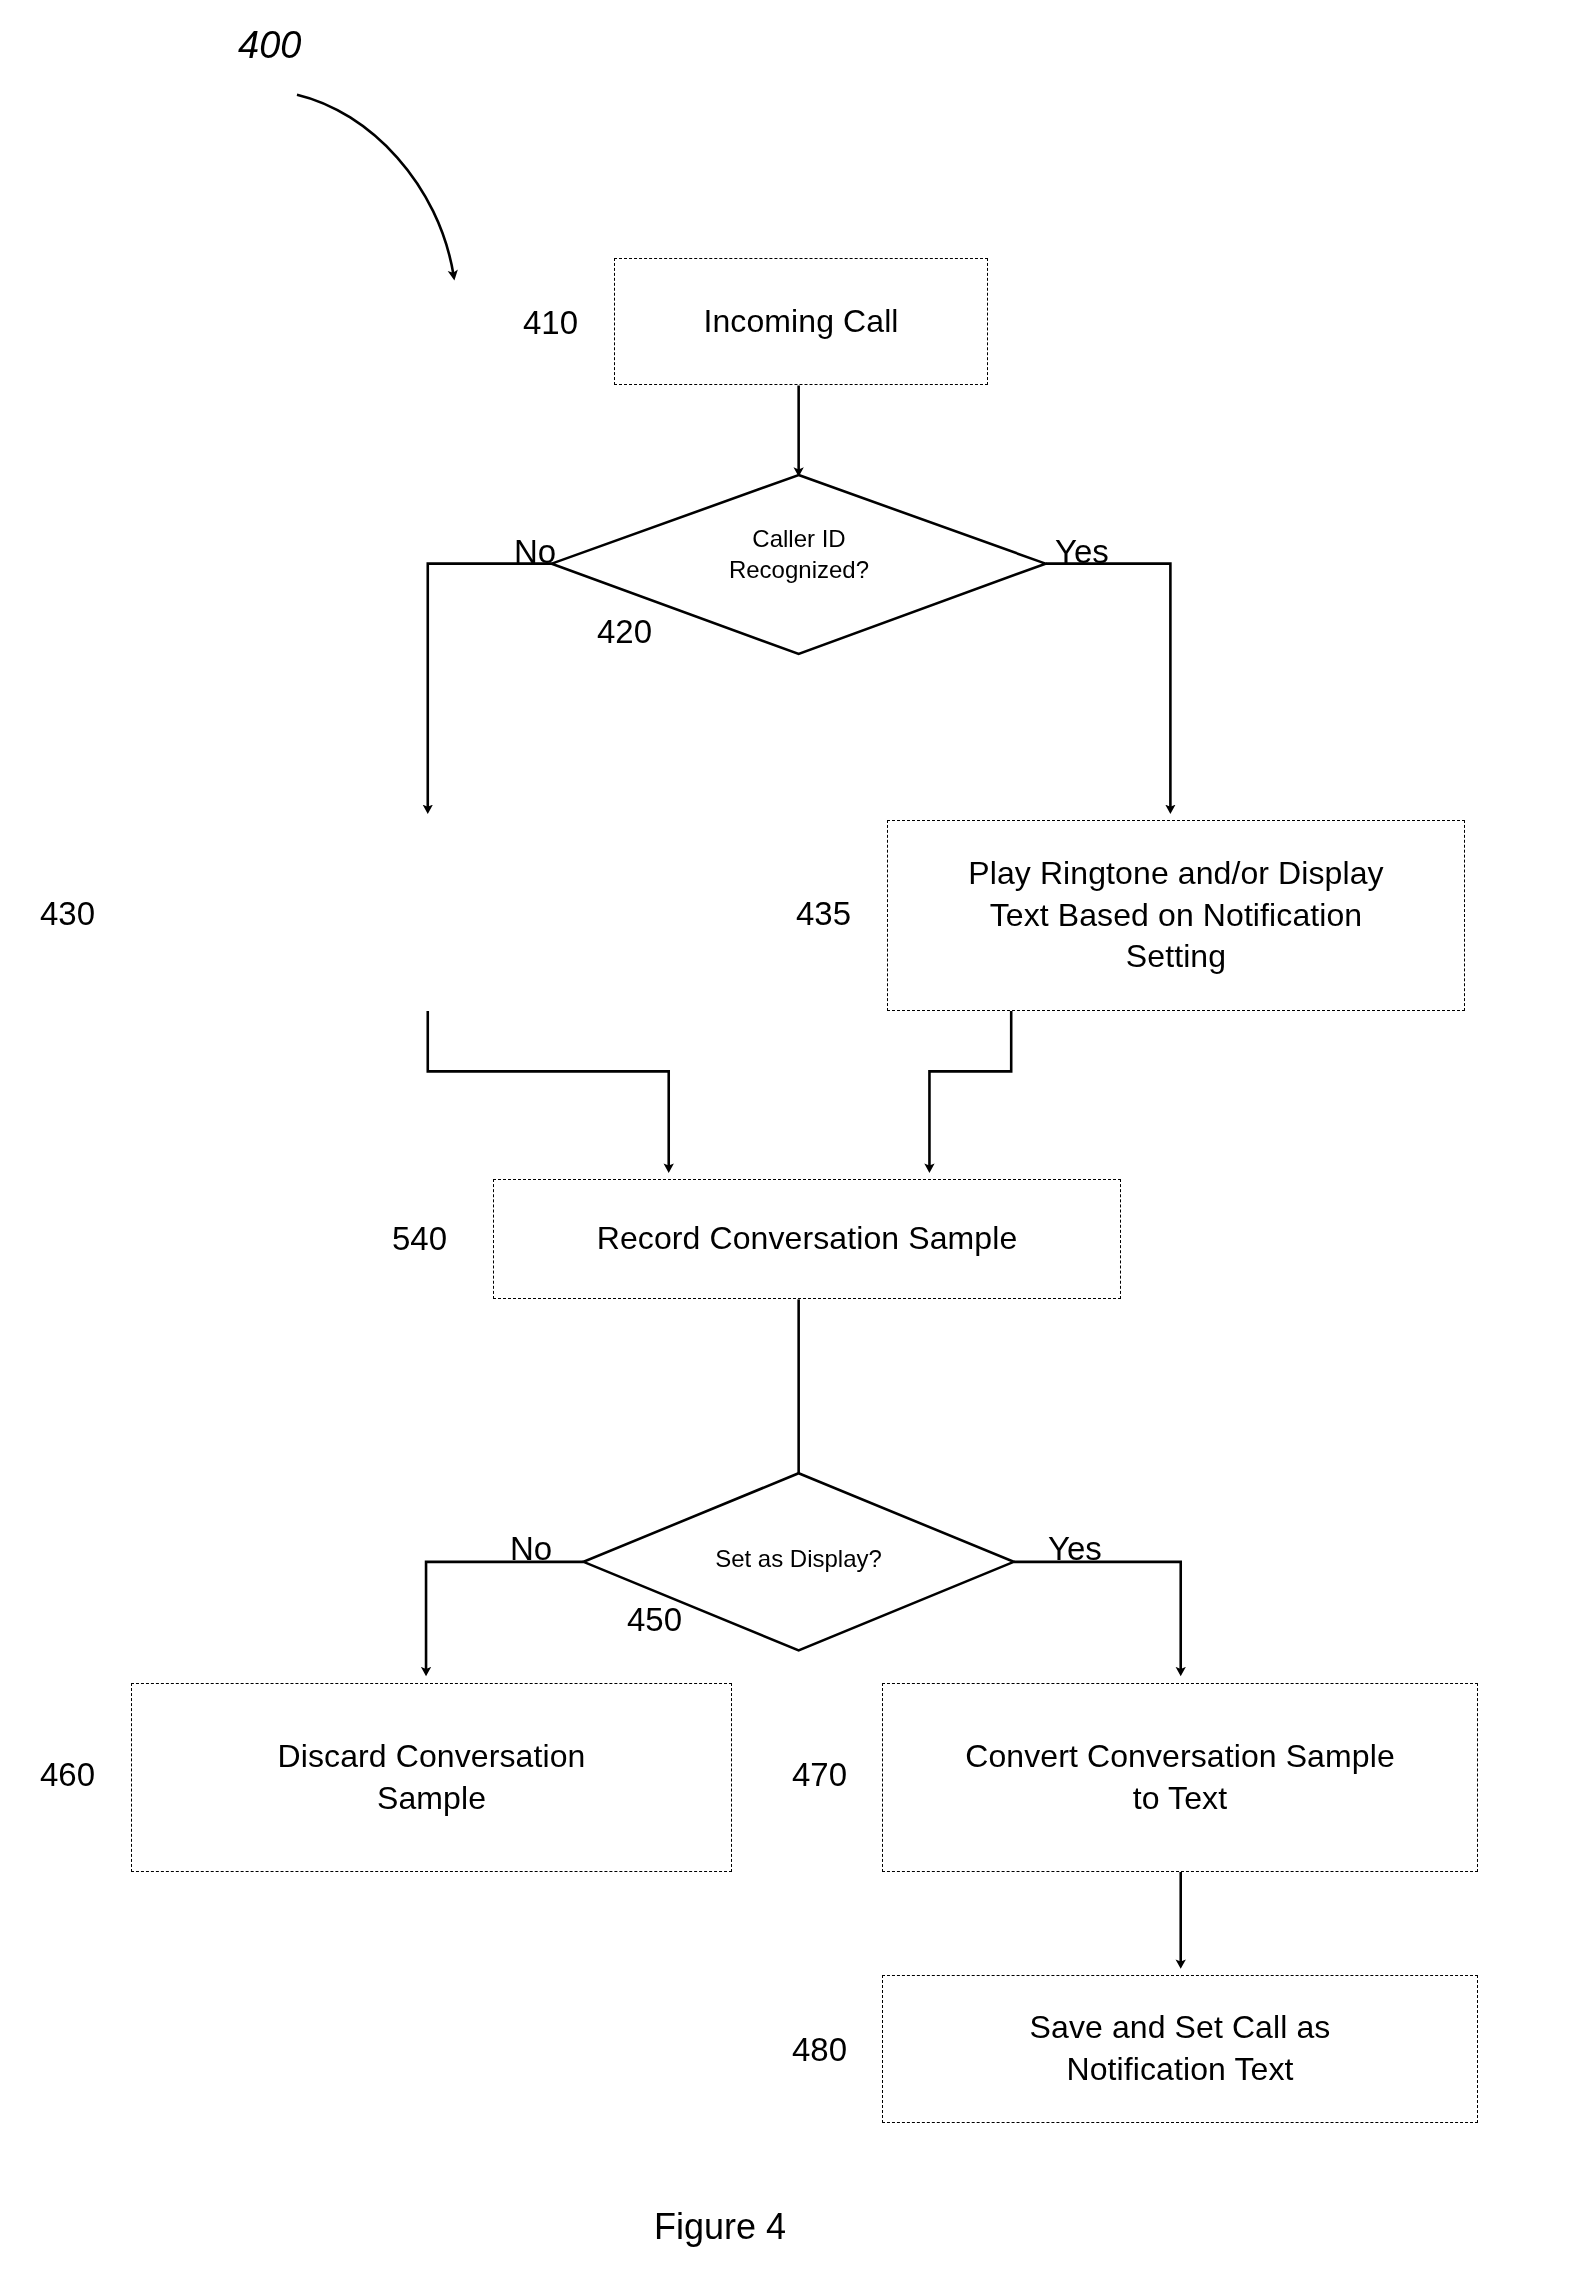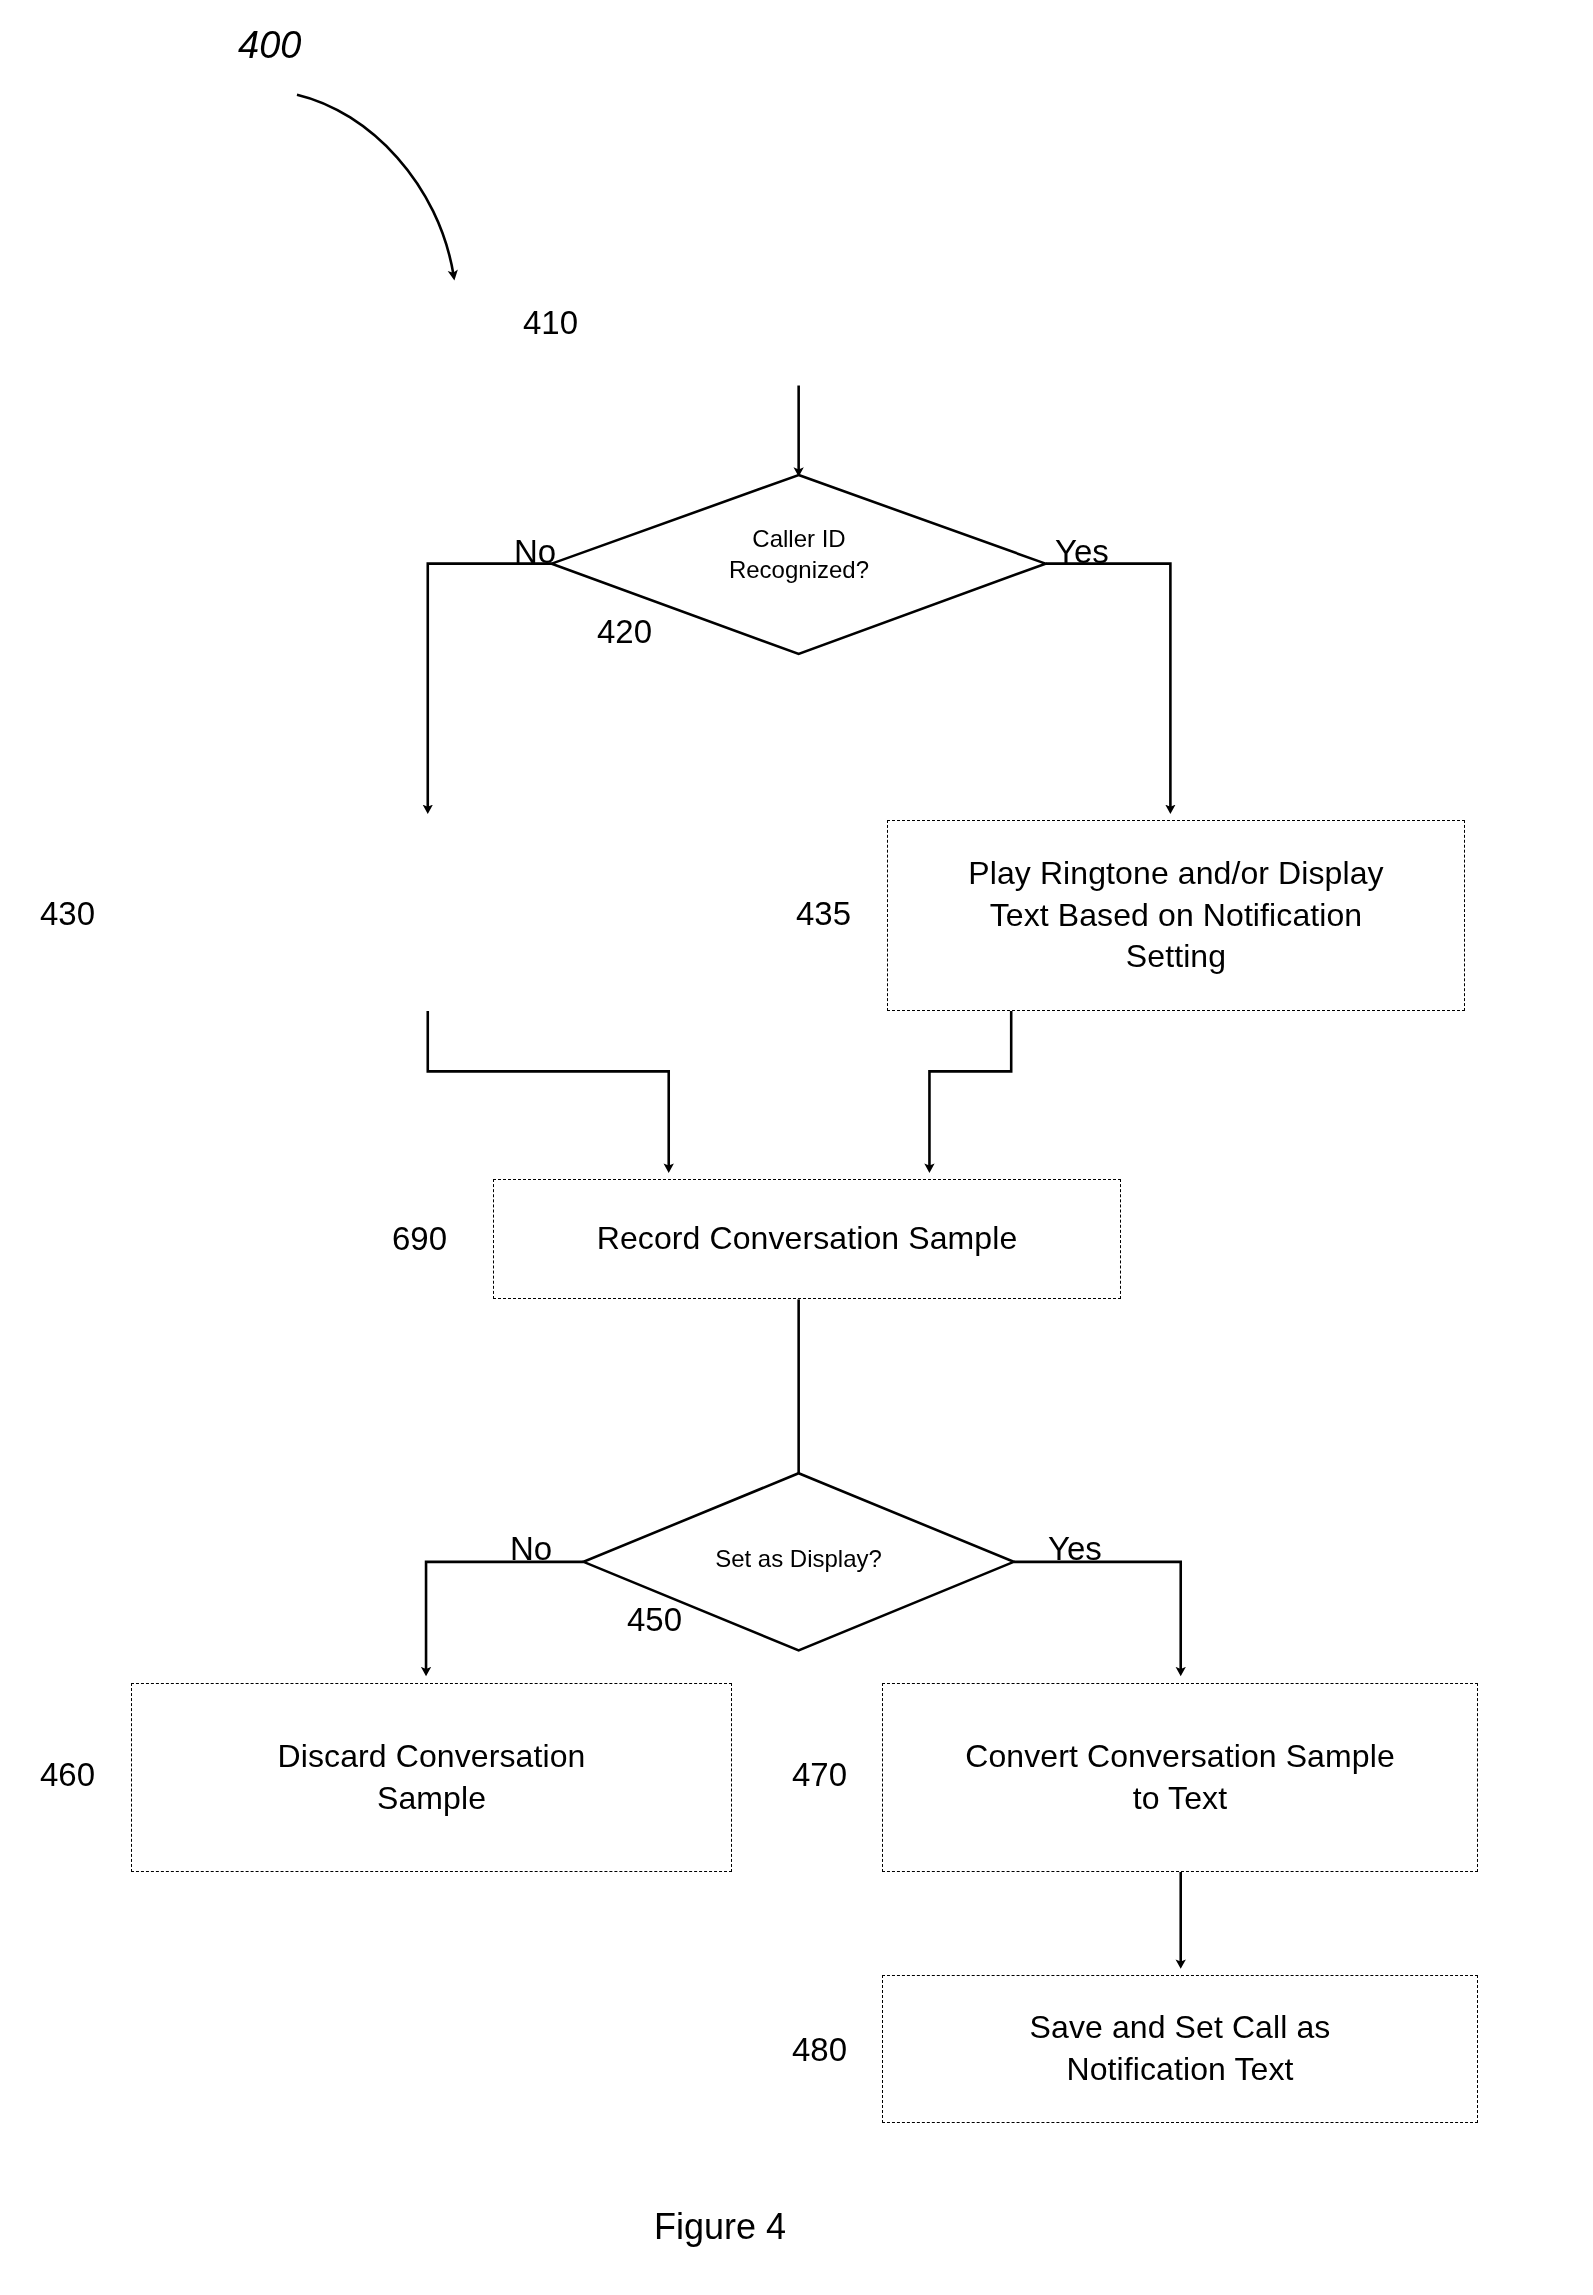--- a/index.html
+++ b/index.html
@@ -118,37 +118,38 @@
 
     <polygon points="928,1712 1178,1815 928,1918 678,1815" stroke="#000000" stroke-width="3" fill="#ffffff"></polygon>
 
     <path d="M 678,1815 L 495,1815 L 495,1942" stroke="#000000" stroke-width="3" fill="none" marker-end="url(#arrowhead)"></path>
 
     <path d="M 1178,1815 L 1372,1815 L 1372,1942" stroke="#000000" stroke-width="3" fill="none" marker-end="url(#arrowhead)"></path>
 
     <path d="M 1372,2175 L 1372,2282" stroke="#000000" stroke-width="3" fill="none" marker-end="url(#arrowhead)"></path>
   </svg>
 
+  <div class="node-box" style="left:614px; top:258px; width:374px; height:127px;">Incoming Call</div>
   <div class="ref-num" style="left:523px; top:306px;">410</div>
 
   <div class="diamond-text" style="left:627px; top:523px; width:344px;">Caller ID
 Recognized?</div>
   <div class="ref-num" style="left:597px; top:615px;">420</div>
   <div class="branch-label" style="left:514px; top:535px;">No</div>
   <div class="branch-label" style="left:1055px; top:535px;">Yes</div>
 
   <div class="ref-num" style="left:40px; top:897px;">430</div>
 
   <div class="node-box" style="left:887px; top:820px; width:578px; height:191px;">Play Ringtone and/or Display
 Text Based on Notification
 Setting</div>
   <div class="ref-num" style="left:796px; top:897px;">435</div>
 
   <div class="node-box" style="left:493px; top:1179px; width:628px; height:120px;">Record Conversation Sample</div>
-  <div class="ref-num" style="left:392px; top:1222px;">690</div>
+  <div class="ref-num" style="left:392px; top:1222px;">540</div>
 
   <div class="diamond-text" style="left:635px; top:1543px; width:327px;">Set as Display?</div>
   <div class="ref-num" style="left:627px; top:1603px;">450</div>
   <div class="branch-label" style="left:510px; top:1532px;">No</div>
   <div class="branch-label" style="left:1048px; top:1532px;">Yes</div>
 
   <div class="node-box" style="left:131px; top:1683px; width:601px; height:189px;">Discard Conversation
 Sample</div>
   <div class="ref-num" style="left:40px; top:1758px;">460</div>
 

